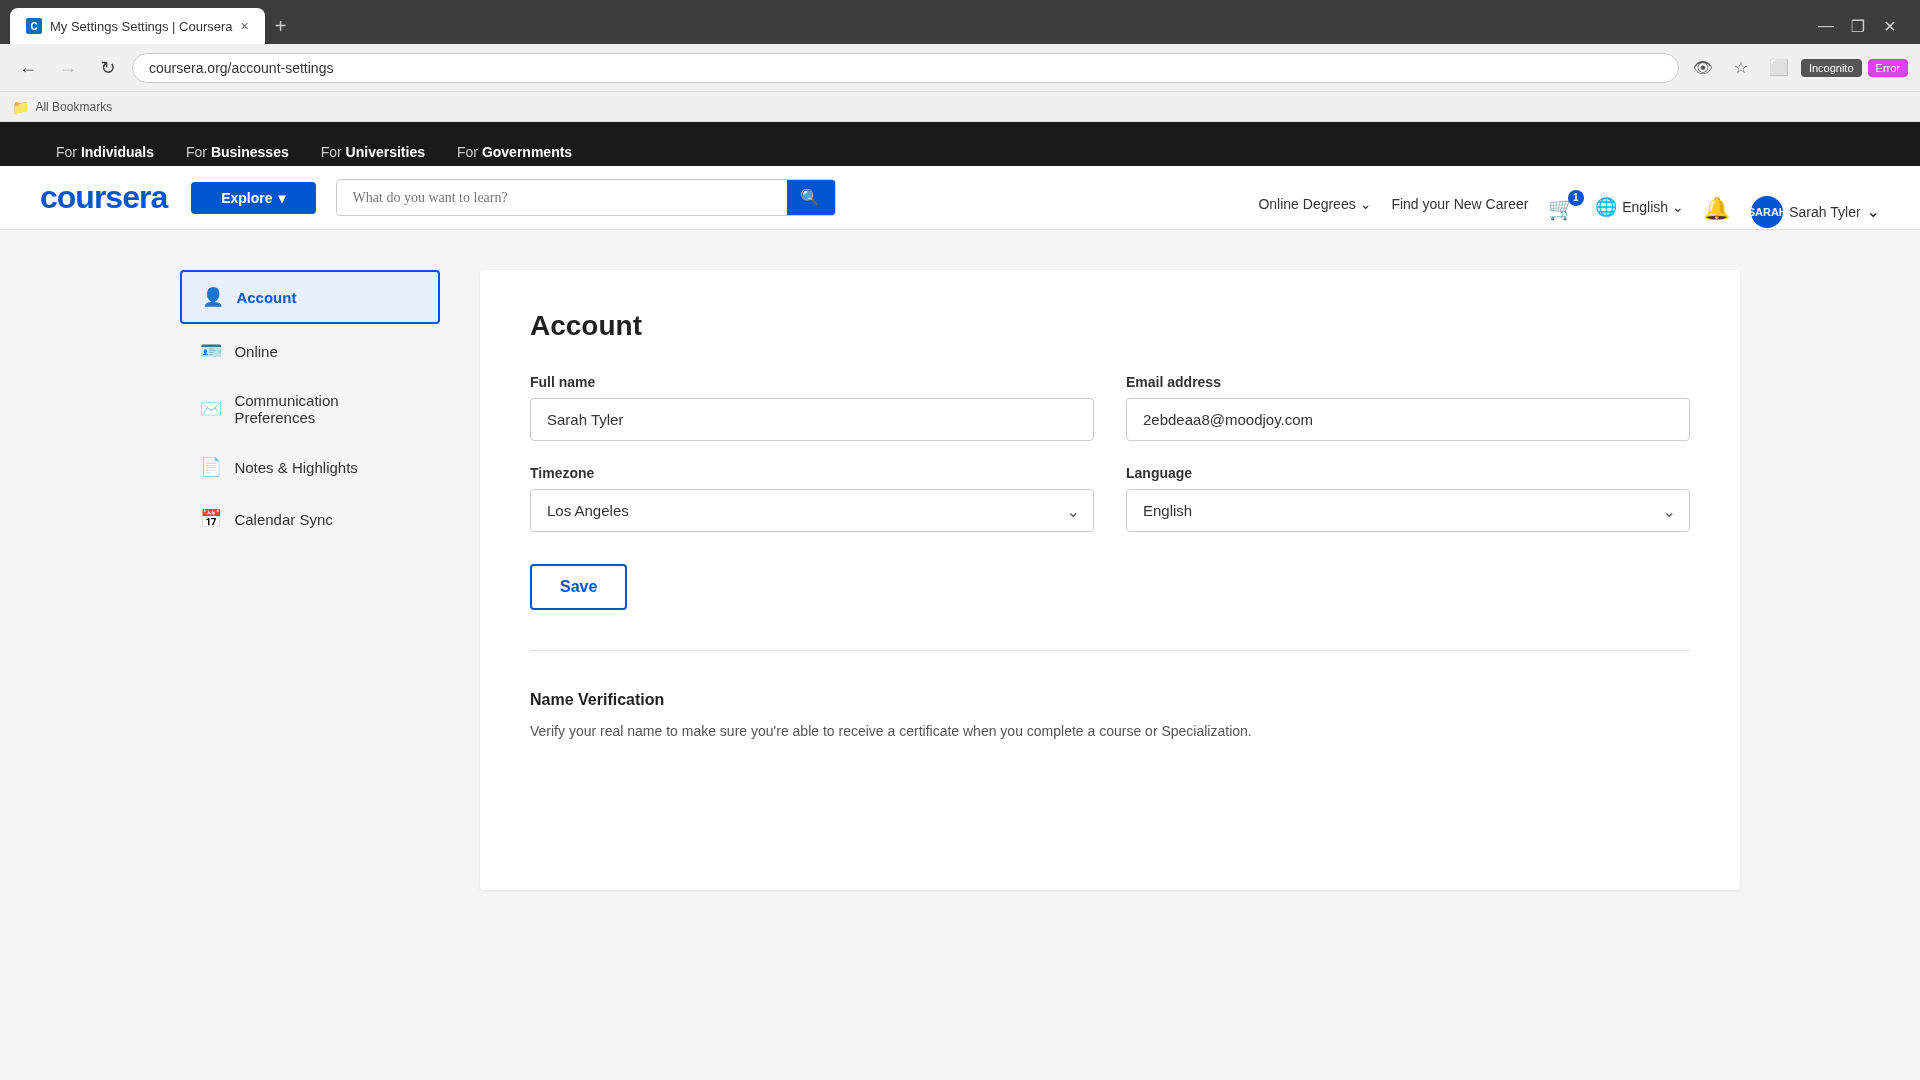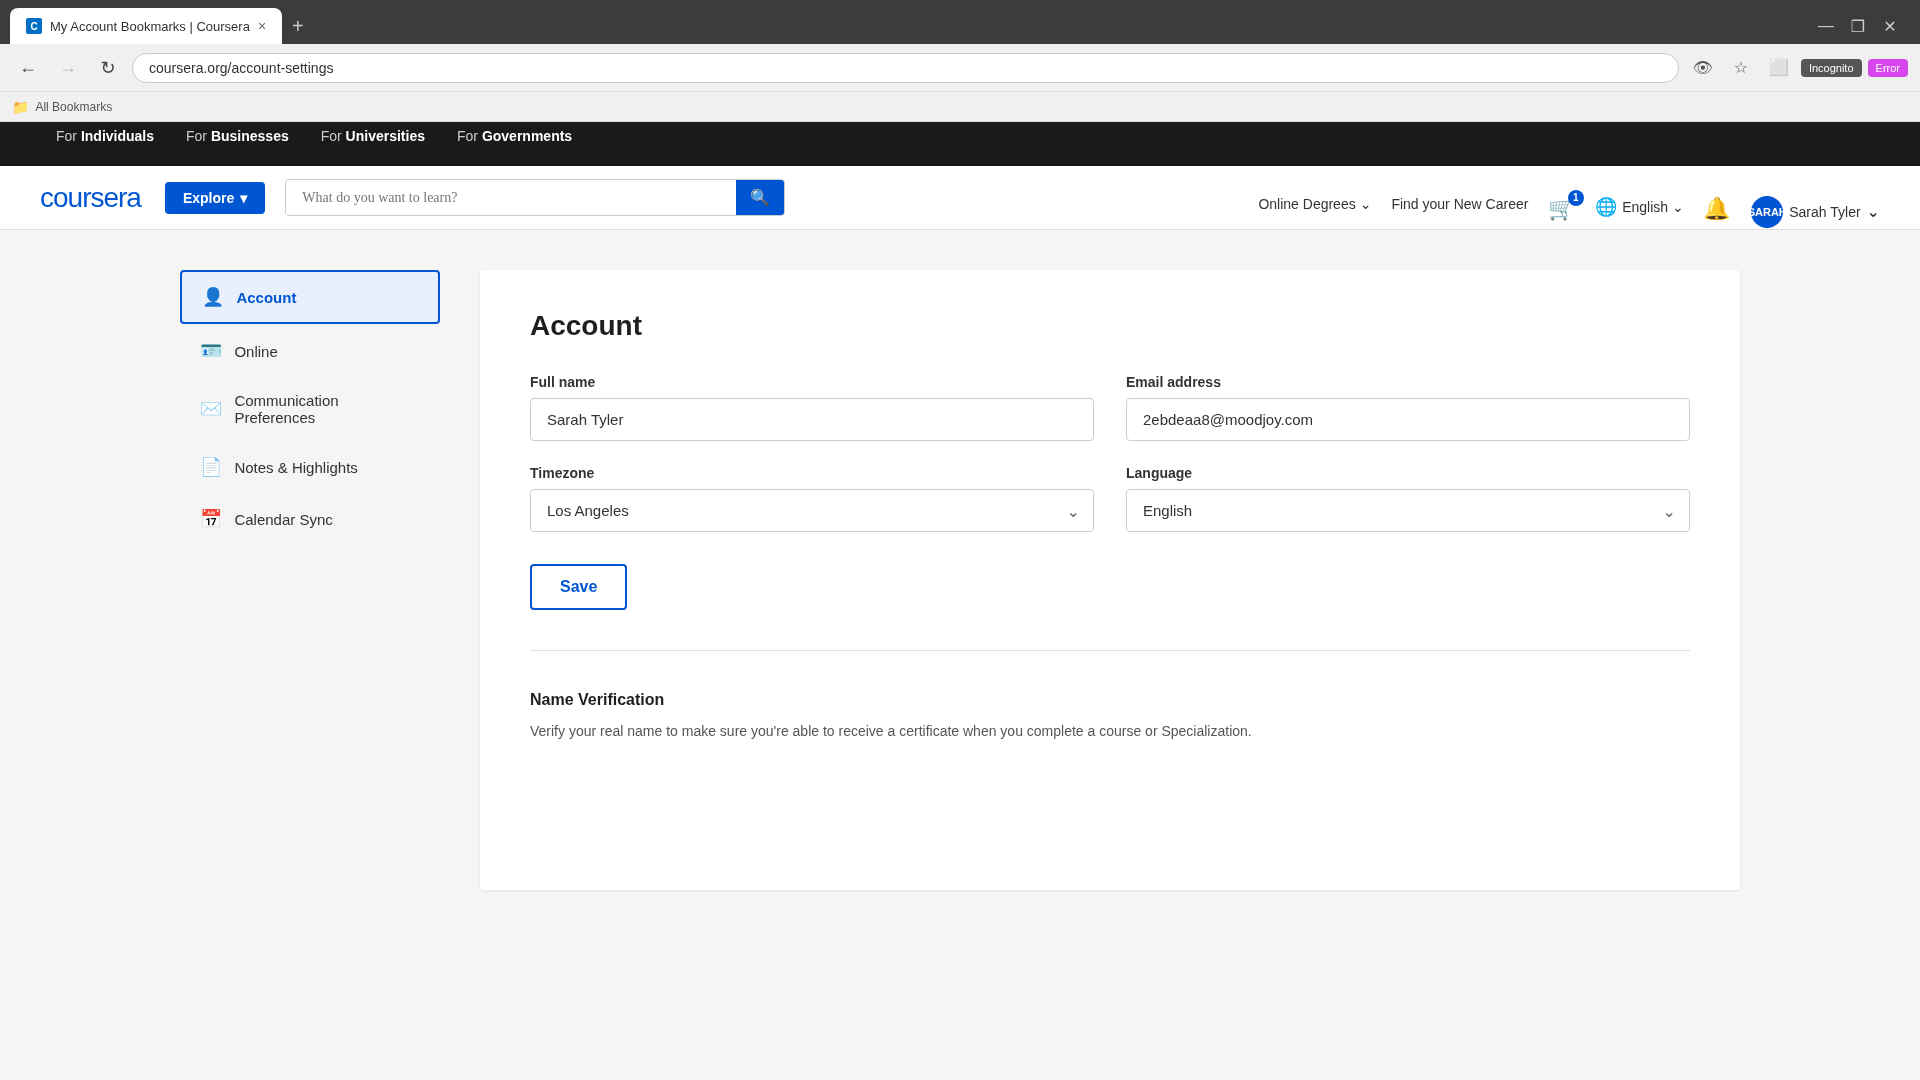--- a/index.html
+++ b/index.html
@@ -25,27 +25,27 @@
     .incognito-badge { background: #555; color: white; font-size: 11px; padding: 3px 8px; border-radius: 4px; }
     .error-badge { background: #d946ef; color: white; font-size: 11px; padding: 3px 8px; border-radius: 4px; }
     .bookmarks-bar { background: #f0f0f0; padding: 4px 12px; font-size: 12px; color: #555; display: flex; align-items: center; gap: 6px; height: 30px; border-bottom: 1px solid #ddd; }
     .bookmarks-icon { font-size: 14px; }
 
     
     .site-wrapper { width: 1920px; background: white; }
 
     
     .top-nav { background: #1a1a1a; padding: 0 40px; display: flex; align-items: center; height: 44px; }
-    .top-nav-item { color: #ccc; font-size: 14px; padding: 0 16px; height: 32px; display: flex; align-items: flex-start; cursor: pointer; }
+    .top-nav-item { color: #ccc; font-size: 14px; padding: 0 16px; height: 32px; display: flex; align-items: flex-end; cursor: pointer; }
     .top-nav-item strong { color: white; font-weight: 700; }
 
     
     .main-nav { background: white; display: flex; align-items: center; padding: 0 40px; height: 64px; border-bottom: 1px solid #e0e0e0; box-shadow: 0 1px 3px rgba(0,0,0,0.1); }
-    .coursera-logo { font-size: 28px; font-weight: 400; color: #0056D2; letter-spacing: -1px; margin-right: 24px; cursor: pointer; }
-    .explore-btn { background: #0056D2; color: white; border: none; border-radius: 4px; padding: 8px 18px; font-size: 14px; font-weight: 600; cursor: pointer; display: flex; align-items: center; gap: 6px; }
+    .coursera-logo { font-size: 32px; font-weight: 700; color: #0056D2; letter-spacing: -1px; margin-right: 24px; cursor: pointer; }
+    .explore-btn { background: #0056D2; color: white; border: none; border-radius: 4px; padding: 8px 30px; font-size: 14px; font-weight: 600; cursor: pointer; display: flex; align-items: center; gap: 6px; }
     .search-bar { display: flex; align-items: center; flex: 1; max-width: 500px; margin: 0 20px; border: 1px solid #ccc; border-radius: 4px; overflow: hidden; }
     .search-bar input { flex: 1; border: none; outline: none; padding: 8px 16px; font-size: 14px; color: #333; font-family: Liberation Serif, serif; }
     .search-btn { background: #0056D2; border: none; padding: 8px 14px; cursor: pointer; color: white; font-size: 16px; }
     .nav-right { display: flex; align-items: flex-start; gap: 20px; margin-left: auto; margin-top: 28px; }
     .online-degrees { display: flex; align-items: center; gap: 4px; font-size: 14px; color: #333; cursor: pointer; font-weight: 500; }
     .find-career { font-size: 14px; color: #333; cursor: pointer; font-weight: 500; }
     .cart-btn { position: relative; cursor: pointer; color: #333; font-size: 22px; }
     .cart-badge { position: absolute; top: -6px; right: -8px; background: #0056D2; color: white; font-size: 10px; border-radius: 50%; width: 16px; height: 16px; display: flex; align-items: center; justify-content: center; font-weight: bold; }
     .lang-btn { display: flex; align-items: center; gap: 4px; font-size: 14px; color: #333; cursor: pointer; }
     .globe-icon { font-size: 18px; color: #555; }
@@ -86,21 +86,21 @@
     .name-verification-title { font-size: 16px; font-weight: 600; margin-bottom: 12px; color: #1f1f1f; }
     .name-verification-desc { font-size: 14px; color: #555; line-height: 1.5; }
   </style>
 </head>
 <body>
 
 <div class="browser-chrome">
   <div class="browser-tab-bar">
     <div class="browser-tab">
       <div class="tab-favicon">C</div>
-      <span>My Account Bookmarks | Coursera</span>
+      <span>My Settings Settings | Coursera</span>
       <span class="tab-close">×</span>
     </div>
     <button class="new-tab-btn">+</button>
     <div class="window-controls">
       <button class="win-ctrl">—</button>
       <button class="win-ctrl">❐</button>
       <button class="win-ctrl win-close">✕</button>
     </div>
   </div>
   <div class="browser-nav">

